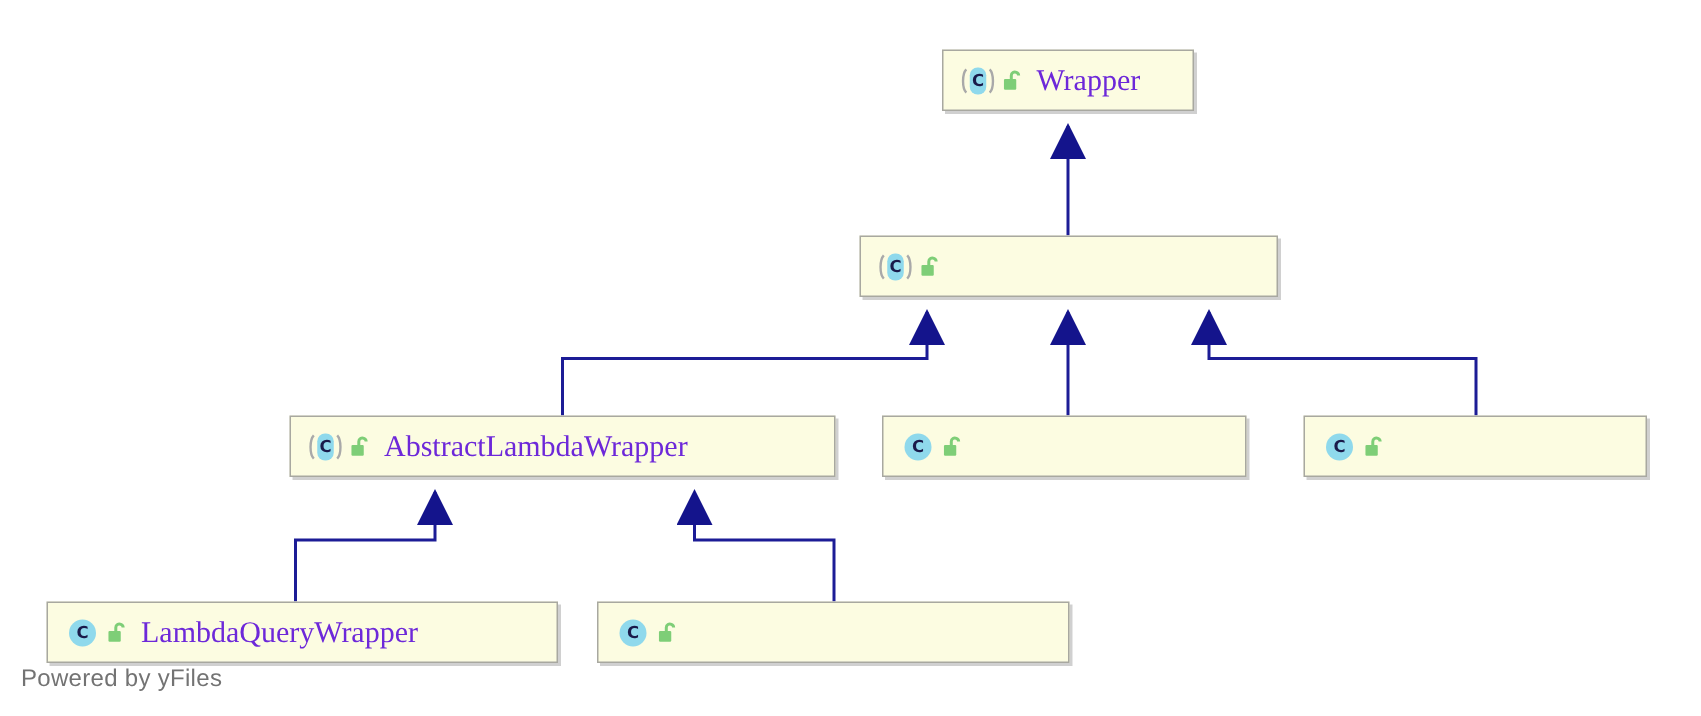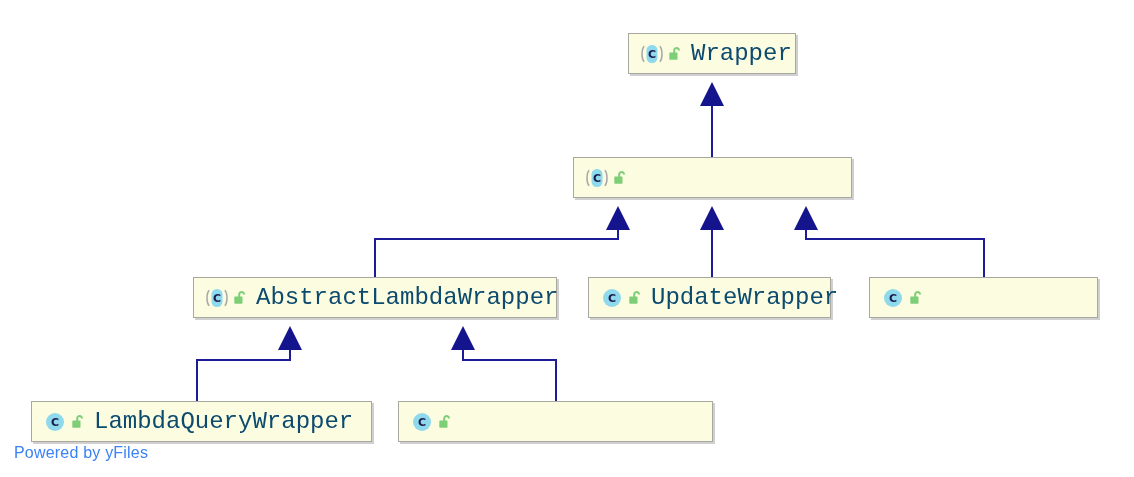--- a/index.html
+++ b/index.html
@@ -49,35 +49,35 @@
     height: 22px;
     flex: 0 0 auto;
     margin-right: 3px;
   }
   .icon-lock {
     width: 15px;
     height: 16px;
     flex: 0 0 auto;
   }
   .node-label {
-    font-family: Liberation Mono, monospace;
-    font-size: 24px;
+    font-family: Liberation Serif, serif;
+    font-size: 20px;
     line-height: 1;
-    color: #0c4a6e;
+    color: #6d28d9;
     letter-spacing: 0px;
     white-space: nowrap;
     flex: 1 1 auto;
   }
   .watermark {
     position: absolute;
     left: 14px;
     top: 444px;
     font-family: "Liberation Sans", sans-serif;
     font-size: 16px;
-    color: #3b82f6;
+    color: #737373;
     letter-spacing: 0.2px;
     z-index: 2;
   }
 </style>
 </head>
 <body>
 
 <div id="diagram">
 
   <svg id="edge-layer" viewBox="0 0 1134 477" width="1134" height="477" xmlns="http://www.w3.org/2000/svg">
@@ -161,21 +161,20 @@
         <span class="node-icons">
           <span class="icon-class"><svg viewBox="0 0 26 22" width="26" height="22">
               <circle cx="13" cy="11" r="9" fill="#8fd9ec"></circle>
               <text x="13" y="11" text-anchor="middle" dominant-baseline="central" font-family="&quot;DejaVu Sans&quot;, sans-serif" font-size="11" font-weight="600" fill="#1a1a4a">C</text>
             </svg></span>
           <span class="icon-lock"><svg viewBox="0 0 15 16" width="15" height="16">
               <path d="M6.2 7 V4.3 C6.2 2.5 8 1.6 9.6 2.2 C10.7 2.6 11.1 3.5 11.1 4.4" fill="none" stroke="#7ece77" stroke-width="2"></path>
               <rect x="1.3" y="6.6" width="8.2" height="7.2" rx="0.8" ry="0.8" fill="#7ece77"></rect>
             </svg></span>
         </span>
-        <span class="node-label">UpdateWrapper</span>
       </div>
       <div class="uml-node" style="left: 869px; top: 277px; width: 229px; height: 41px;">
         <span class="node-icons">
           <span class="icon-class"><svg viewBox="0 0 26 22" width="26" height="22">
               <circle cx="13" cy="11" r="9" fill="#8fd9ec"></circle>
               <text x="13" y="11" text-anchor="middle" dominant-baseline="central" font-family="&quot;DejaVu Sans&quot;, sans-serif" font-size="11" font-weight="600" fill="#1a1a4a">C</text>
             </svg></span>
           <span class="icon-lock"><svg viewBox="0 0 15 16" width="15" height="16">
               <path d="M6.2 7 V4.3 C6.2 2.5 8 1.6 9.6 2.2 C10.7 2.6 11.1 3.5 11.1 4.4" fill="none" stroke="#7ece77" stroke-width="2"></path>
               <rect x="1.3" y="6.6" width="8.2" height="7.2" rx="0.8" ry="0.8" fill="#7ece77"></rect>

